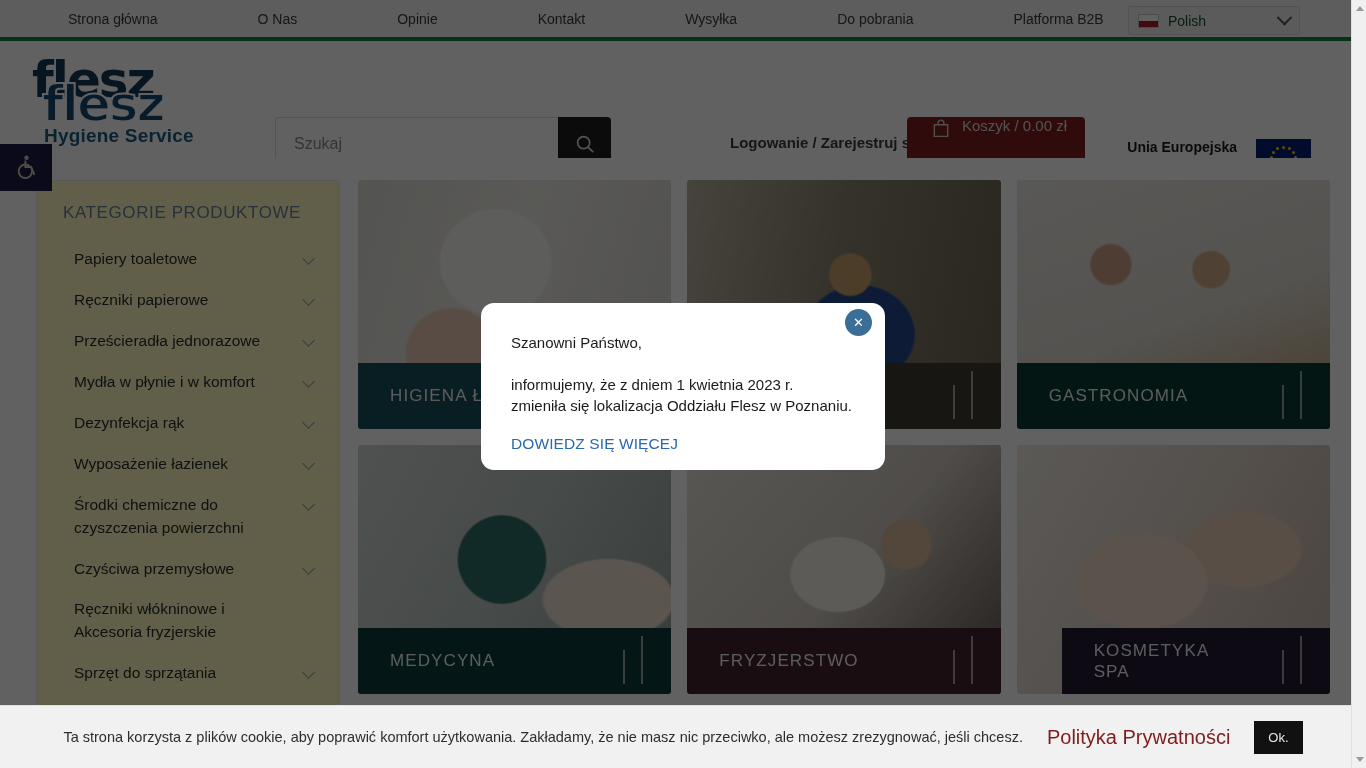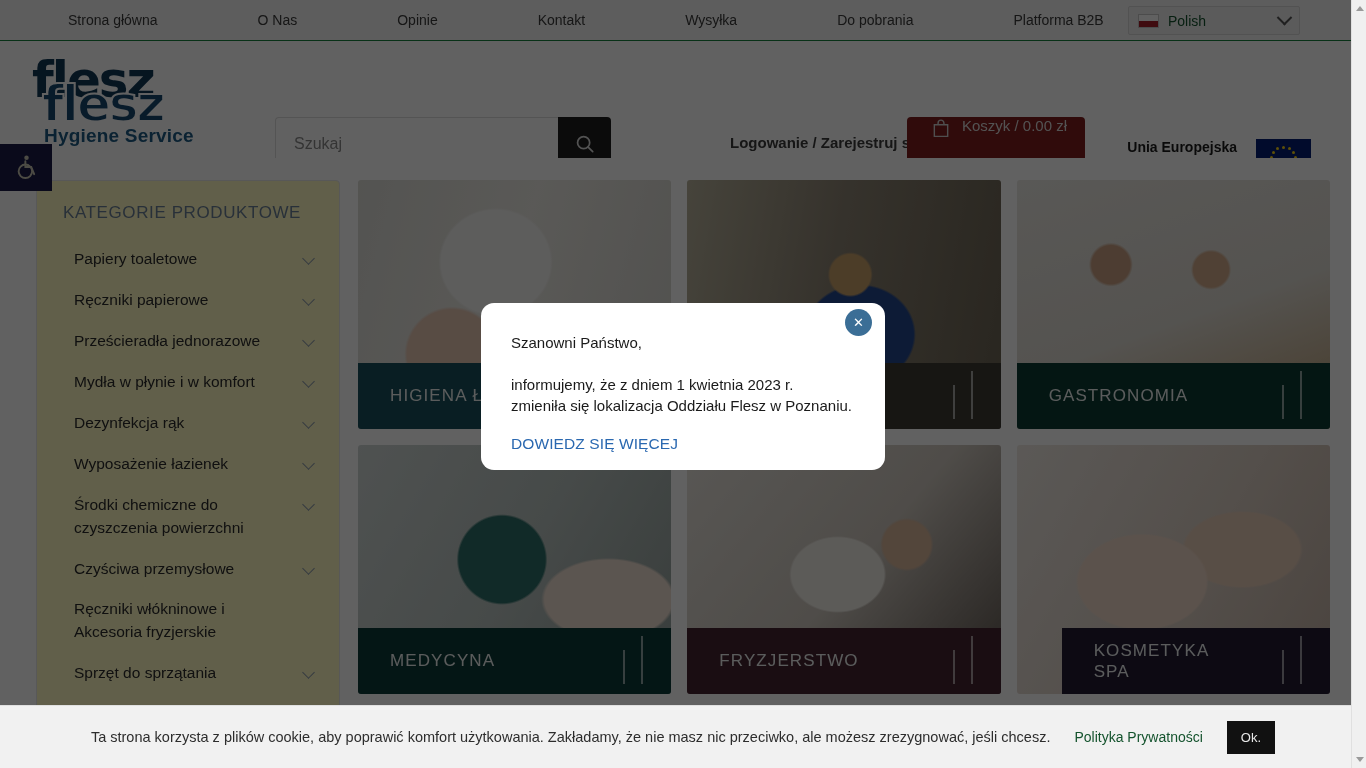--- a/index.html
+++ b/index.html
@@ -20,21 +20,21 @@
     width: 1366px;
     height: 768px;
     background: #ffffff;
   }
 
   
   .topbar {
     position: relative;
     height: 41px;
     background: #f3f3f3;
-    border-bottom: 1px solid #15803d;
+    border-bottom: 4px solid #15803d;
     display: flex;
   }
   .topnav {
     display: flex;
     align-items: center;
     list-style: none;
     flex: 1;
     padding-left: 40px;
   }
   .topnav li {
@@ -379,21 +379,21 @@
     border-top: 1px solid #e0e0e0;
     display: flex;
     align-items: center;
     justify-content: center;
     gap: 24px;
     z-index: 25;
     padding: 0 40px;
   }
   .cookie-text { font-size: 14.5px; color: #2d2d2d; }
   .cookie-policy {
-    font-size: 14px; color: #14532d; text-decoration: none; cursor: pointer;
+    font-size: 20px; color: #7f1d1d; text-decoration: none; cursor: pointer;
   }
   .cookie-ok {
     background: #111111;
     color: #e8e8e8;
     border: none;
     font-size: 13px;
     padding: 9px 14px;
     cursor: pointer;
     font-family: "Liberation Sans", sans-serif;
   }

